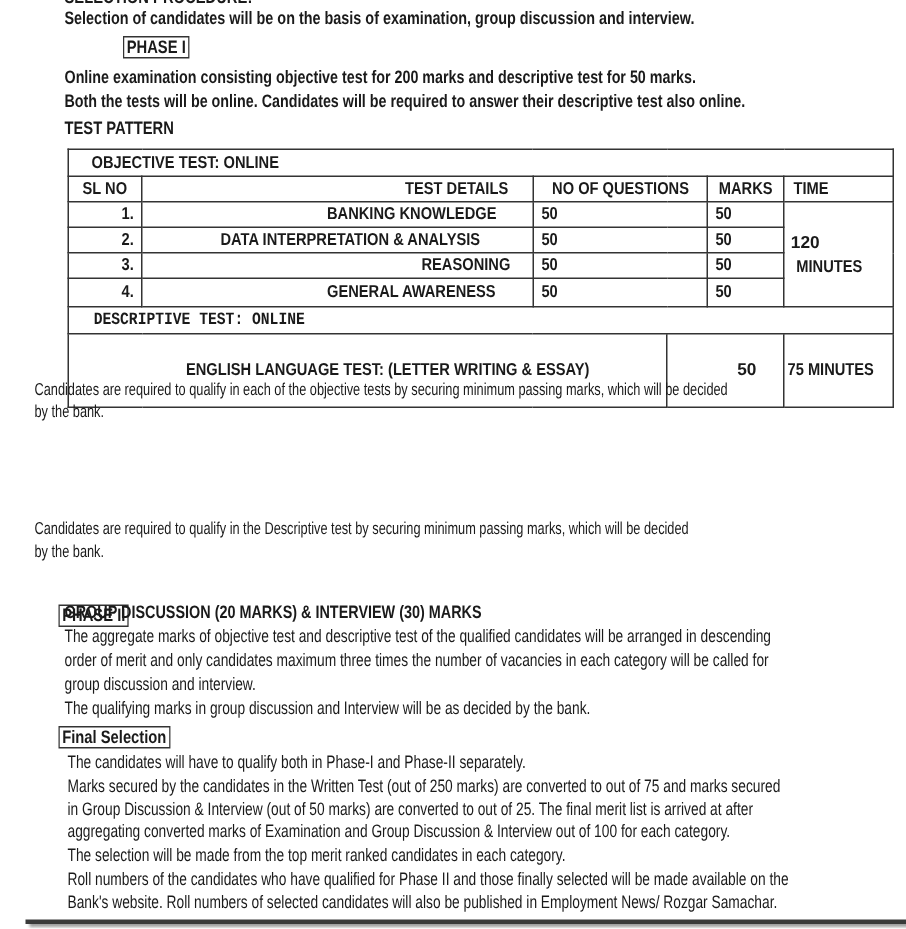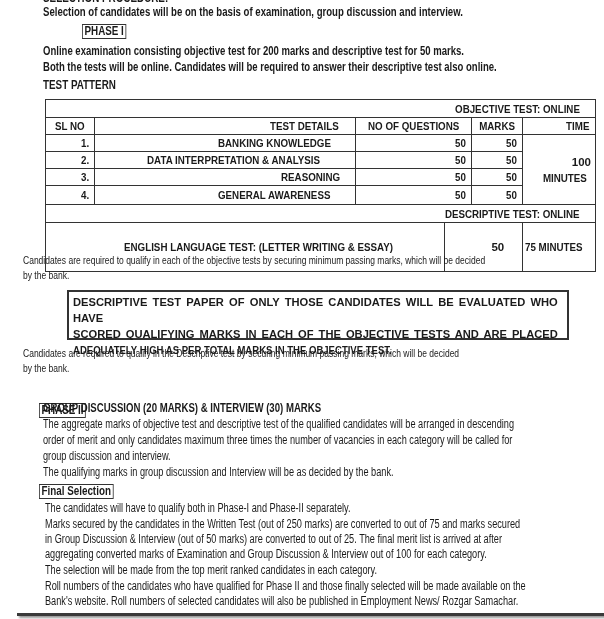--- a/index.html
+++ b/index.html
@@ -11,21 +11,21 @@
   .condensed { transform-origin: 0 0; white-space: nowrap; }
   .abs { position: absolute; }
   .bold { font-weight: bold; }
   .t12 { font-size: 12px; line-height: 14px; }
   .t11 { font-size: 11.5px; line-height: 14px; }
   .label-box { border: 1.5px solid #333; padding: 0 2px; font-weight: bold; display: inline-block; line-height: 13px; }
 
   table.pattern { position: absolute; left: 28px; top: 99px; width: 551px; border-collapse: collapse;
                   font-size: 11.5px; font-weight: bold; }
   table.pattern td { border: 1.5px solid #333; padding: 0 4px; height: 16px; line-height: 14px; white-space: nowrap; text-align: right; }
-  table.pattern td.c { text-align: right; }
+  table.pattern td.c { text-align: left; }
   table.pattern td.r { text-align: right; padding-right: 18px; }
   .sq { display: inline-block; transform: scaleX(0.85); transform-origin: left center; }
   .sqc { display: inline-block; transform: scaleX(0.85); transform-origin: center center; }
 
   .callout { position: absolute; left: 50px; top: 290px; width: 502px; height: 50px;
              border: 2px solid #333; padding: 2px 4px; box-sizing: border-box;
              font-size: 11.5px; font-weight: bold; line-height: 16px; }
   .callout div { text-align: justify; text-align-last: justify; }
   .callout div.last { text-align-last: left; }
 </style>
@@ -65,21 +65,21 @@
       <td colspan="2" class="c"><span class="sqc">NO OF QUESTIONS</span></td>
       <td class="c"><span class="sqc">MARKS</span></td>
       <td class="c"><span class="sqc">TIME</span></td>
     </tr>
     <tr>
       <td><span class="sq">1.</span></td>
       <td style="padding-left:14px;"><span class="sq">BANKING KNOWLEDGE</span></td>
       <td colspan="2" class="c"><span class="sqc">50</span></td>
       <td class="c"><span class="sqc">50</span></td>
       <td rowspan="4" class="c" style="line-height:16px;">
-        <div>100</div>
+        <div>120</div>
         <div class="sqc">MINUTES</div>
       </td>
     </tr>
     <tr>
       <td><span class="sq">2.</span></td>
       <td style="padding-left:14px;"><span class="sq">DATA INTERPRETATION &amp; ANALYSIS</span></td>
       <td colspan="2" class="c"><span class="sqc">50</span></td>
       <td class="c"><span class="sqc">50</span></td>
     </tr>
     <tr>
@@ -88,38 +88,33 @@
       <td colspan="2" class="c"><span class="sqc">50</span></td>
       <td class="c"><span class="sqc">50</span></td>
     </tr>
     <tr>
       <td style="height:18px;"><span class="sq">4.</span></td>
       <td style="padding-left:14px;"><span class="sq">GENERAL AWARENESS</span></td>
       <td colspan="2" class="c"><span class="sqc">50</span></td>
       <td class="c"><span class="sqc">50</span></td>
     </tr>
     <tr>
-      <td colspan="6" class="c" style="height:17px;"><span class="sqc">DESCRIPTIVE TEST: ONLINE</span></td>
+      <td colspan="6" class="c" style="height:17px;font-family:Liberation Mono, monospace;"><span class="sqc">DESCRIPTIVE TEST: ONLINE</span></td>
     </tr>
     <tr>
       <td colspan="3" style="height:19px; padding-left:29px;"><span class="sq">ENGLISH LANGUAGE TEST: (LETTER WRITING &amp; ESSAY)</span></td>
       <td colspan="2" class="r"><span>50</span></td>
       <td style="padding:16px 2px;"><span class="sq">75 MINUTES</span></td>
     </tr>
   </tbody>
     </table>
 
   <div class="abs t11 condensed" style="left:6px; top:253px; transform:scaleX(0.74);">Candidates are required to qualify in each of the objective tests by securing minimum passing marks, which will be decided</div>
   <div class="abs t11 condensed" style="left:6px; top:268px; transform:scaleX(0.74);">by the bank.</div>
 
-  <div class="callout">
-    <div style="transform:scaleX(0.97); transform-origin:0 0; width:102%;">DESCRIPTIVE TEST PAPER OF ONLY THOSE CANDIDATES WILL BE EVALUATED WHO HAVE</div>
-    <div style="transform:scaleX(0.97); transform-origin:0 0; width:102%;">SCORED QUALIFYING MARKS IN EACH OF THE OBJECTIVE TESTS AND ARE PLACED</div>
-    <div class="last condensed" style="transform:scaleX(0.83);">ADEQUATELY HIGH AS PER TOTAL MARKS IN THE OBJECTIVE TEST.</div>
-  </div>
 
   <div class="abs t11 condensed" style="left:6px; top:346px; transform:scaleX(0.74);">Candidates are required to qualify in the Descriptive test by securing minimum passing marks, which will be decided</div>
   <div class="abs t11 condensed" style="left:6px; top:361px; transform:scaleX(0.74);">by the bank.</div>
 
   <div class="abs t12" style="left:22px; top:403px;">
     <span class="label-box condensed" style="display:inline-block; transform:scaleX(0.82);">PHASE II</span>
   </div>
   <div class="abs bold t12 condensed" style="left:26px; top:401px; transform:scaleX(0.80);">GROUP DISCUSSION (20 MARKS) &amp; INTERVIEW (30) MARKS</div>
   <div class="abs t12 condensed" style="left:26px; top:417px; transform:scaleX(0.765);">The aggregate marks of objective test and descriptive test of the qualified candidates will be arranged in descending</div>
   <div class="abs t12 condensed" style="left:26px; top:433px; transform:scaleX(0.765);">order of merit and only candidates maximum three times the number of vacancies in each category will be called for</div>

